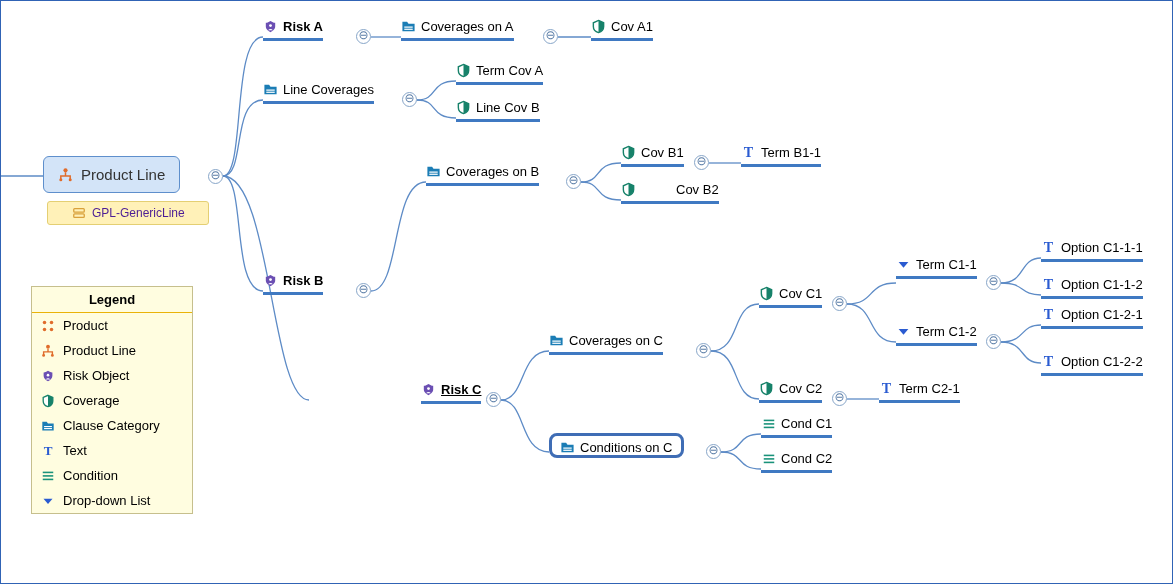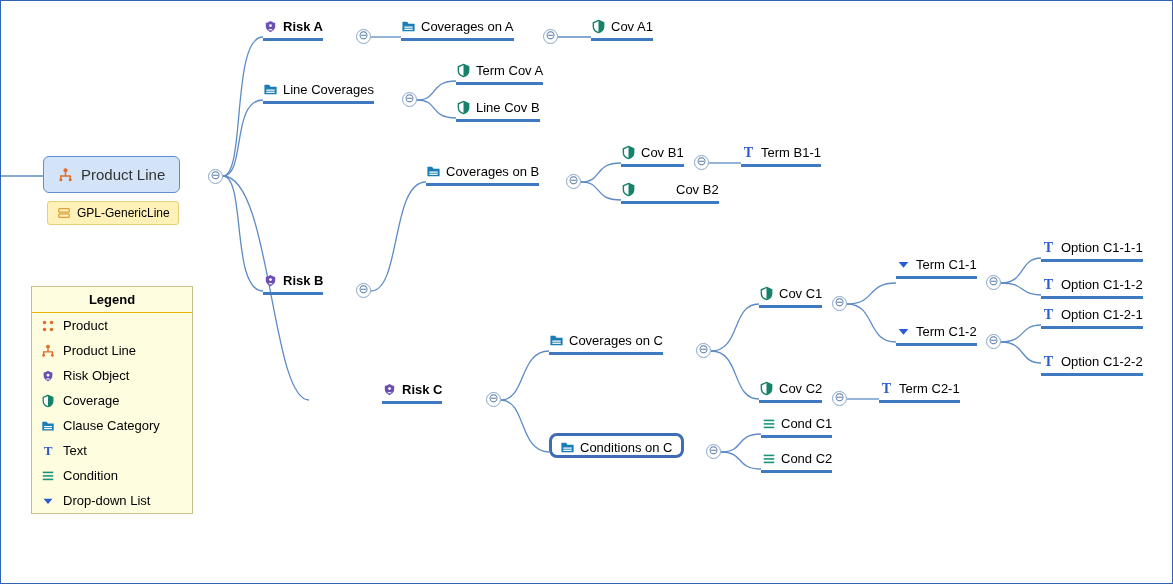--- a/index.html
+++ b/index.html
@@ -4,21 +4,21 @@
 <style>
   html, body { margin:0; padding:0; font-family:"Segoe UI", Arial, sans-serif; font-size:13px; background:#fff; }
   .canvas { position:relative; width:1173px; height:584px; border:1px solid #3063b5; box-sizing:border-box; overflow:hidden; }
 
   .node { position:absolute; display:flex; align-items:center; gap:5px; padding-bottom:4px; white-space:nowrap; }
   .uline { border-bottom:3px solid #3f79c2; }
   .bold { font-weight:600; }
   .icon { width:15px; display:inline-flex; justify-content:center; align-items:center; }
 
   .root { background:#d3e4f8; border:1px solid #5e8fcc; border-radius:6px; padding:9px 14px; font-size:15px; color:#333; }
-  .subtype { background:#fff1b8; border:1px solid #e4cf73; border-radius:3px; padding:4px 8px; font-size:12px; color:#000000; }
+  .subtype { background:#fff1b8; border:1px solid #e4cf73; border-radius:3px; padding:4px 23px; font-size:12px; color:#4c1d95; }
   .selected { border:3px solid #3f6db5; border-radius:8px; padding:4px 8px 0px 8px; }
 
   .collapse { position:absolute; width:13px; height:13px; border:1px solid #88a6c9; border-radius:50%; background:#fff; color:#5a7da7; font-size:12px; line-height:11px; text-align:center; cursor:pointer; }
 
   .legend-box { position:absolute; left:30px; top:285px; width:160px; background:#fffde0; border:1px solid #c6bf8d; }
   .legend-title { text-align:center; font-weight:600; border-bottom:1px solid #eab308; padding:5px 0; }
   .legend-row { display:flex; align-items:center; gap:8px; padding:5px 8px; }
 
   svg.conn { position:absolute; top:0; left:0; pointer-events:none; }
   svg.conn path { stroke:#5d8bc6; stroke-width:1.3px; fill:none; }
@@ -222,21 +222,21 @@
   </div>
   <div class="node uline" style="left:620px;top:181px;gap:40px;">
     <span class="icon">
         <svg width="15" height="15">
           <use href="#ic-coverage"></use>
         </svg>
       </span>
     <span>Cov B2</span>
   </div>
 
-  <div class="node uline bold" style="left:381px;top:381px;">
+  <div class="node uline bold" style="left:420px;top:381px;text-decoration:underline;">
     <span class="icon">
         <svg width="15" height="15">
           <use href="#ic-risk"></use>
         </svg>
       </span>
     <span>Risk C</span>
   </div>
   <div class="collapse" style="left:485px;top:391px;">⊖</div>
 
   <div class="node uline" style="left:548px;top:332px;">

